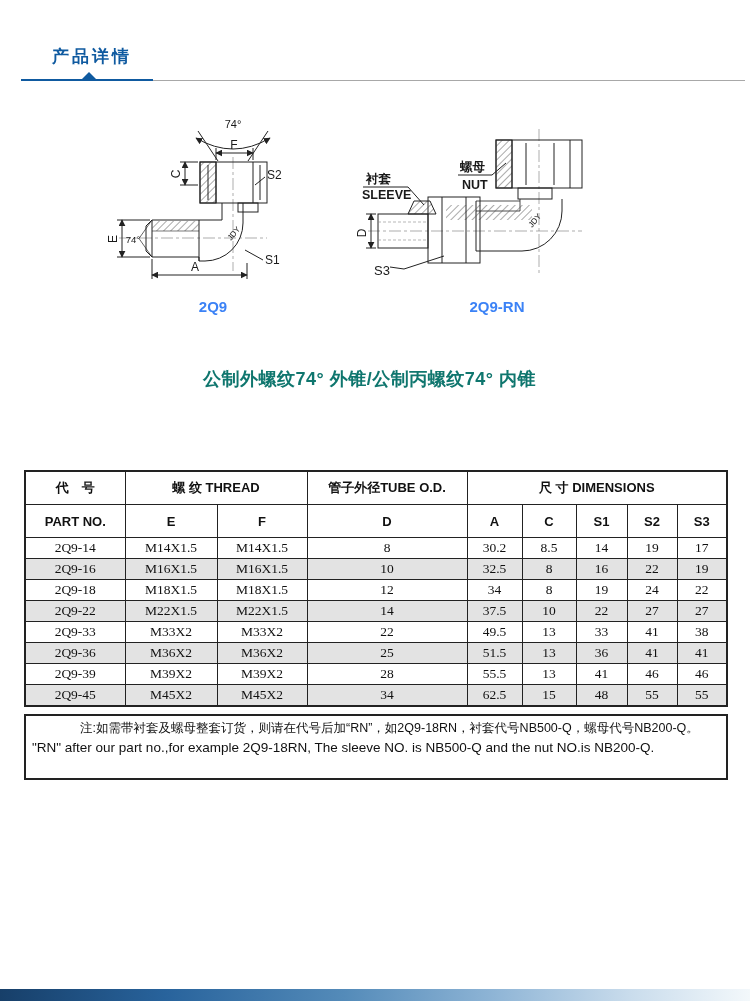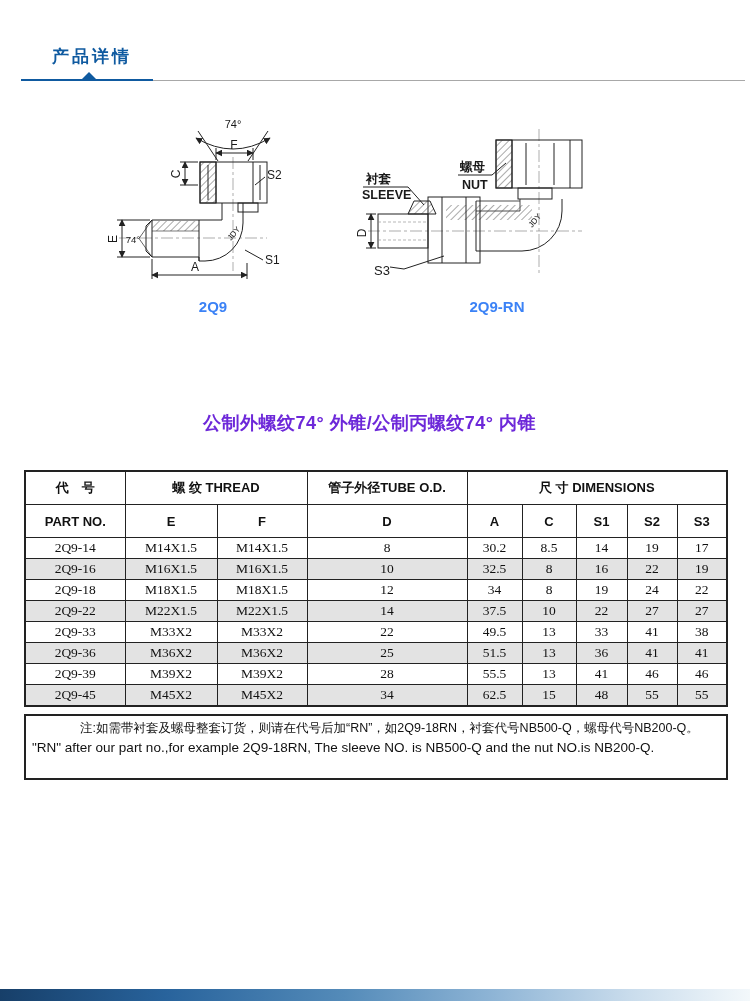--- a/index.html
+++ b/index.html
@@ -19,21 +19,21 @@
   .dwg{position:absolute;}
   .dwg-left{left:95px;top:115px;width:200px;height:178px;}
   .dwg-right{left:350px;top:115px;width:300px;height:180px;}
   .cap{position:absolute;top:298px;width:110px;text-align:center;font-size:15px;
        font-weight:bold;color:#3b82f6;}
   .cap-left{left:158px;}
   .cap-right{left:442px;}
   svg text{font-family:"Liberation Sans",sans-serif;fill:#1a1a1a;}
 
   
-  .tblock{position:absolute;left:203px;top:367px;font-weight:bold;color:#6d28d9;margin-top:44px;}
+  .tblock{position:absolute;left:203px;top:367px;font-weight:bold;color:#0f766e;}
   .tblock .cn{font-size:18px;letter-spacing:0.5px;}
   .tblock .en{font-size:15px;margin-top:5px;letter-spacing:0.2px;}
 
   
   table.spec{position:absolute;left:24px;top:470px;width:704px;border-collapse:collapse;
              table-layout:fixed;text-align:center;border:2px solid #222;}
   table.spec th{font-size:13px;font-weight:bold;border:1px solid #222;height:20px;padding:6px;
                 font-family:"Liberation Sans",sans-serif;}
   table.spec td{font-size:13.5px;border:1px solid #222;height:20px;padding:0;
                 font-family:"Liberation Serif",serif;}

